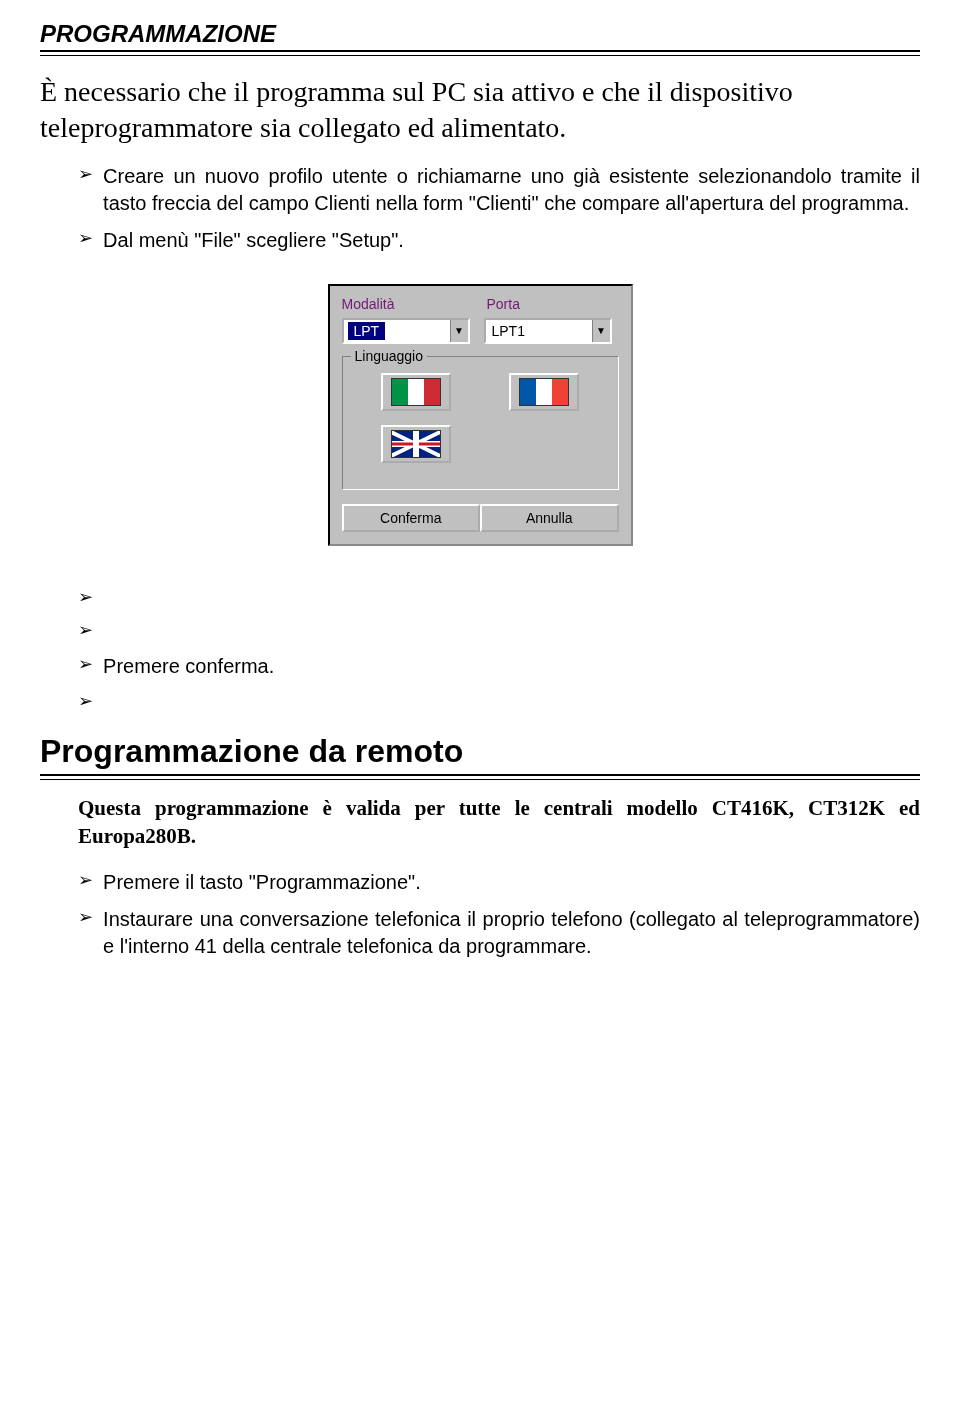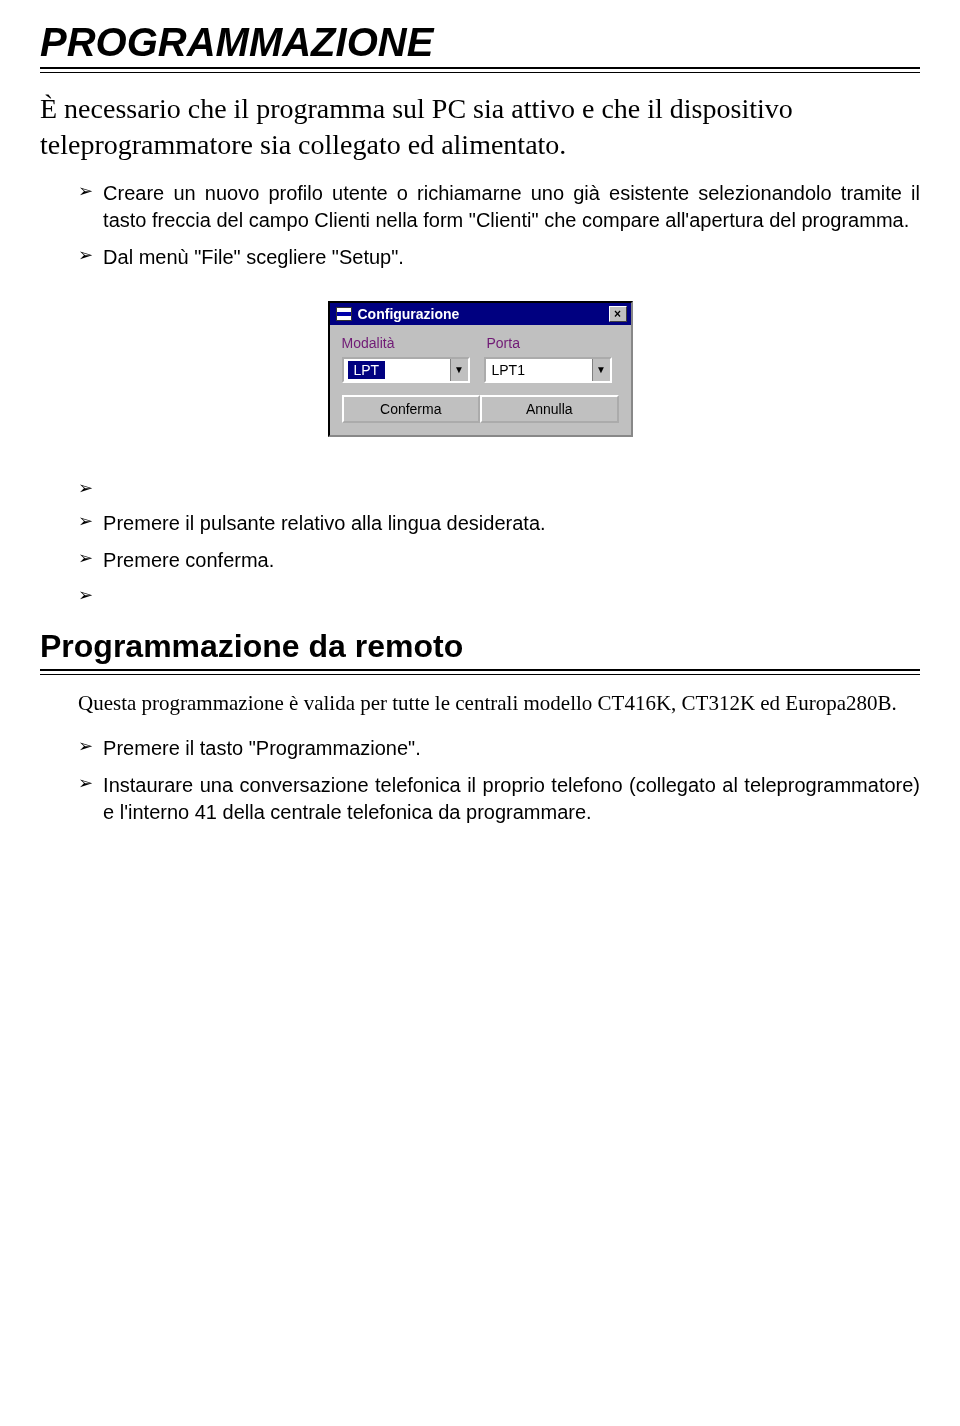--- a/index.html
+++ b/index.html
@@ -5,21 +5,21 @@
   * { box-sizing: border-box; margin: 0; padding: 0; }
   body {
     width: 960px;
     font-family: Arial, Helvetica, sans-serif;
     background: #fff;
     color: #000;
     padding: 20px 40px 40px 40px;
   }
   .heading1 {
     font-family: Arial, sans-serif;
-    font-size: 40px;
+    font-size: 24px;
     font-weight: bold;
     font-style: italic;
     border-bottom: 2px solid #000;
     padding-bottom: 2px;
     margin-bottom: 2px;
   }
   .heading1-underline {
     border-bottom: 1px solid #000;
     height: 2px;
     margin-bottom: 18px;
@@ -182,20 +182,21 @@
     height: 2px;
     margin-bottom: 14px;
   }
   .serif-para {
     font-family: "Times New Roman", serif;
     font-size: 21px;
     line-height: 1.35;
     text-align: justify;
     padding-left: 38px;
     margin-bottom: 18px;
+    font-weight: bold;
   }
 </style>
 </head>
 <body>
 
 <div class="heading1">PROGRAMMAZIONE</div>
 <div class="heading1-underline"></div>
 
 <p class="intro">È necessario che il programma sul PC sia attivo e che il dispositivo teleprogrammatore sia collegato ed alimentato.</p>
 
@@ -205,59 +206,78 @@
     <span class="bullet-text">Creare un nuovo profilo utente o richiamarne uno già esistente selezionandolo tramite il tasto freccia del campo Clienti nella form "Clienti" che compare all'apertura del programma.</span>
   </div>
   <div class="bullet-item">
     <span class="bullet-arrow">➢</span>
     <span class="bullet-text">Dal menù "File" scegliere "Setup".</span>
   </div>
 </div>
 
 <div class="dialog-wrap">
   <div class="dialog">
-    <div class="titlebar">
-      <div class="titlebar-left">
-        <span class="vb-icon"></span>
-        <span>Configurazione</span>
-      </div>
-      <div class="close-btn">
-        <span>×</span>
-      </div>
-    </div>
     <div class="dialog-body">
       <div class="row-labels">
         <div class="lbl modalita">Modalità</div>
         <div class="lbl porta">Porta</div>
       </div>
       <div class="row-dropdowns">
         <div class="dropdown modalita">
           <span class="val">LPT</span>
           <span class="dd-btn">▼</span>
         </div>
         <div class="dropdown porta">
           <span class="val">LPT1</span>
           <span class="dd-btn">▼</span>
         </div>
       </div>
+      <div class="fieldset">
+        <span class="legend">Linguaggio</span>
+        <div class="flag-row">
+          <div class="flag-btn">
+            <div class="flag flag-it">
+                <div class="g"></div>
+                <div class="w"></div>
+                <div class="r"></div>
+              </div>
+          </div>
+          <div class="flag-btn">
+            <div class="flag flag-fr">
+                <div class="b"></div>
+                <div class="w"></div>
+                <div class="r"></div>
+              </div>
+          </div>
+        </div>
+        <div class="flag-row single">
+          <div class="flag-btn">
+            <div class="flag flag-uk">
+              <div class="d1"></div>
+                <div class="d2"></div>
+              <div class="cr1"></div>
+                <div class="cr2"></div>
+            </div>
+          </div>
+        </div>
+      </div>
       <div class="btn-row">
         <div class="win-btn">Conferma</div>
         <div class="win-btn">Annulla</div>
       </div>
     </div>
   </div>
 </div>
 
 <div class="bullet-list">
   <div class="bullet-item">
     <span class="bullet-arrow">➢</span>
   </div>
   <div class="bullet-item">
     <span class="bullet-arrow">➢</span>
-    <span class="bullet-text">Premere il pulsante relativo alla lingua desiderata.</span>
   </div>
   <div class="bullet-item">
     <span class="bullet-arrow">➢</span>
     <span class="bullet-text">Premere conferma.</span>
   </div>
   <div class="bullet-item">
     <span class="bullet-arrow">➢</span>
   </div>
 </div>
 

